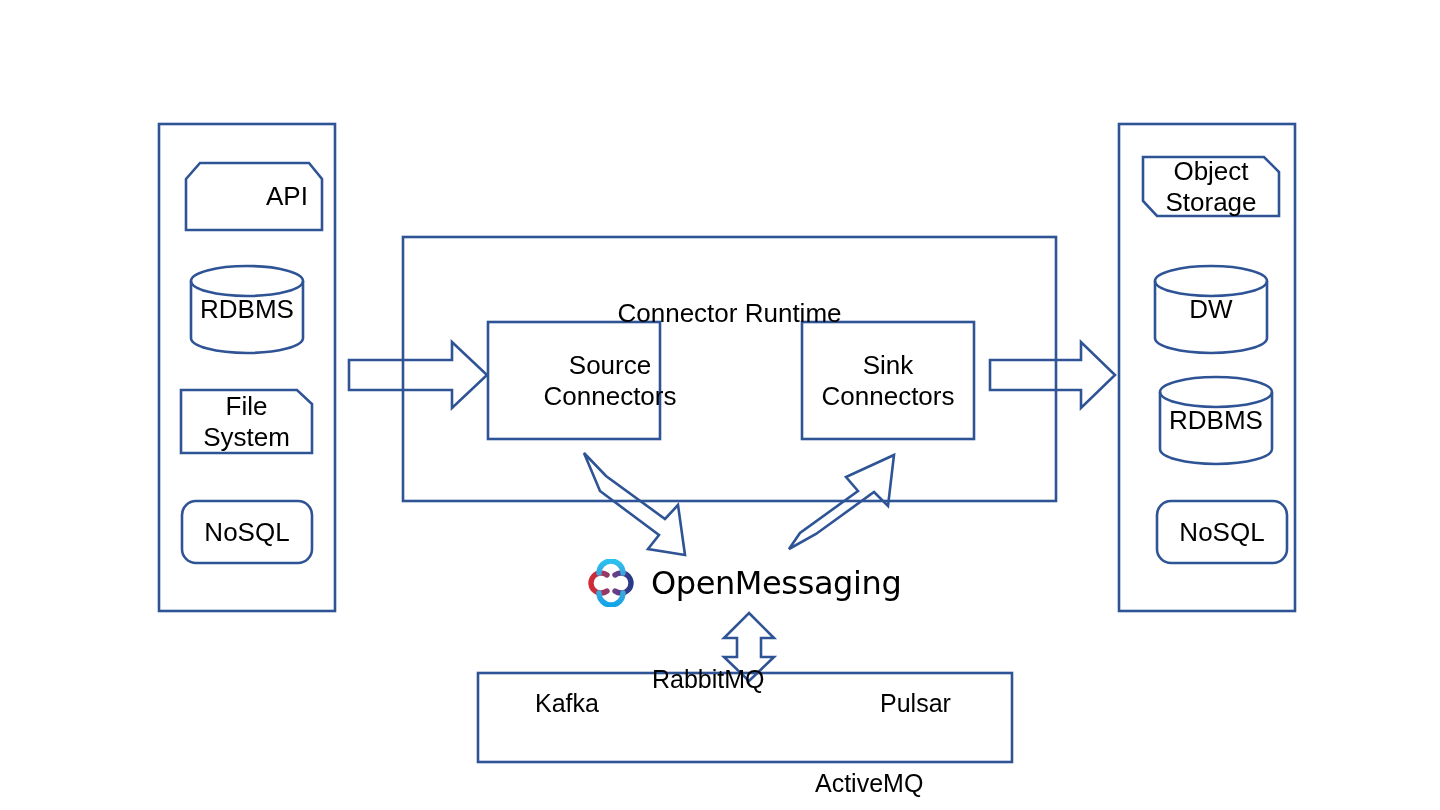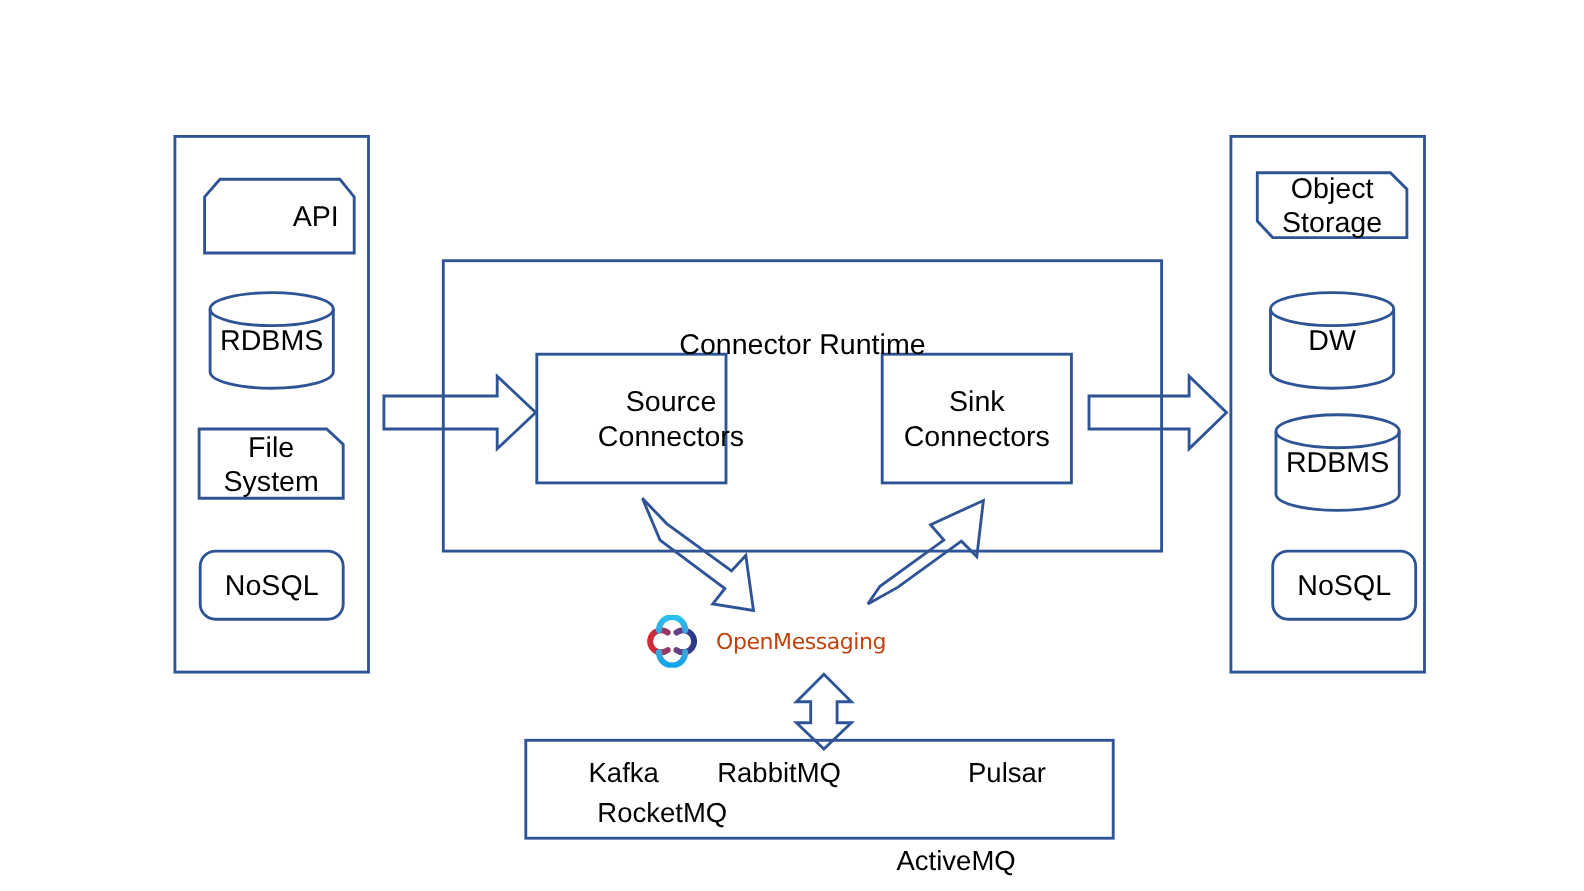--- a/index.html
+++ b/index.html
@@ -48,22 +48,22 @@
     display: flex;
     align-items: center;
     gap: 12px;
   }
   .om-mark {
     width: 56px;
     height: 48px;
     flex: 0 0 auto;
   }
   .om-text {
-    font-size: 20px;
-    color: #c2410c;
+    font-size: 32px;
+    color: #000000;
     letter-spacing: -0.4px;
     font-family: "DejaVu Sans", sans-serif;
     white-space: nowrap;
   }
 </style>
 </head>
 <body>
 
 <div id="canvas">
 
@@ -174,19 +174,18 @@
 
         <path d="M16 14 A10 10 0 0 1 40 14" stroke="url(#gCyanTop)"></path>
 
         <path d="M16 34 A10 10 0 0 0 40 34" stroke="url(#gCyanBot)"></path>
       </g>
     </svg>
     <span class="om-text">OpenMessaging</span>
   </div>
 
   <div class="lbl f25" style="left:490px; top:688px; width:120px; height:32px; justify-content:flex-start;margin-left:45px;">Kafka</div>
-  <div class="lbl f25" style="left:652px; top:688px; width:150px; height:32px; justify-content:flex-start;text-align:right;">RabbitMQ</div>
+  <div class="lbl f25" style="left:652px; top:664px; width:150px; height:32px; justify-content:flex-start;text-align:right;">RabbitMQ</div>
   <div class="lbl f25" style="left:880px; top:688px; width:120px; height:32px; justify-content:flex-start;">Pulsar</div>
 
-  <div class="lbl f25" style="left:543px; top:724px; width:150px; height:32px; justify-content:flex-start;">RocketMQ</div>
   <div class="lbl f25" style="left:775px; top:768px; width:150px; height:32px; justify-content:flex-start;margin-left:40px;">ActiveMQ</div>
 
 </div>
 
 </body></html>

